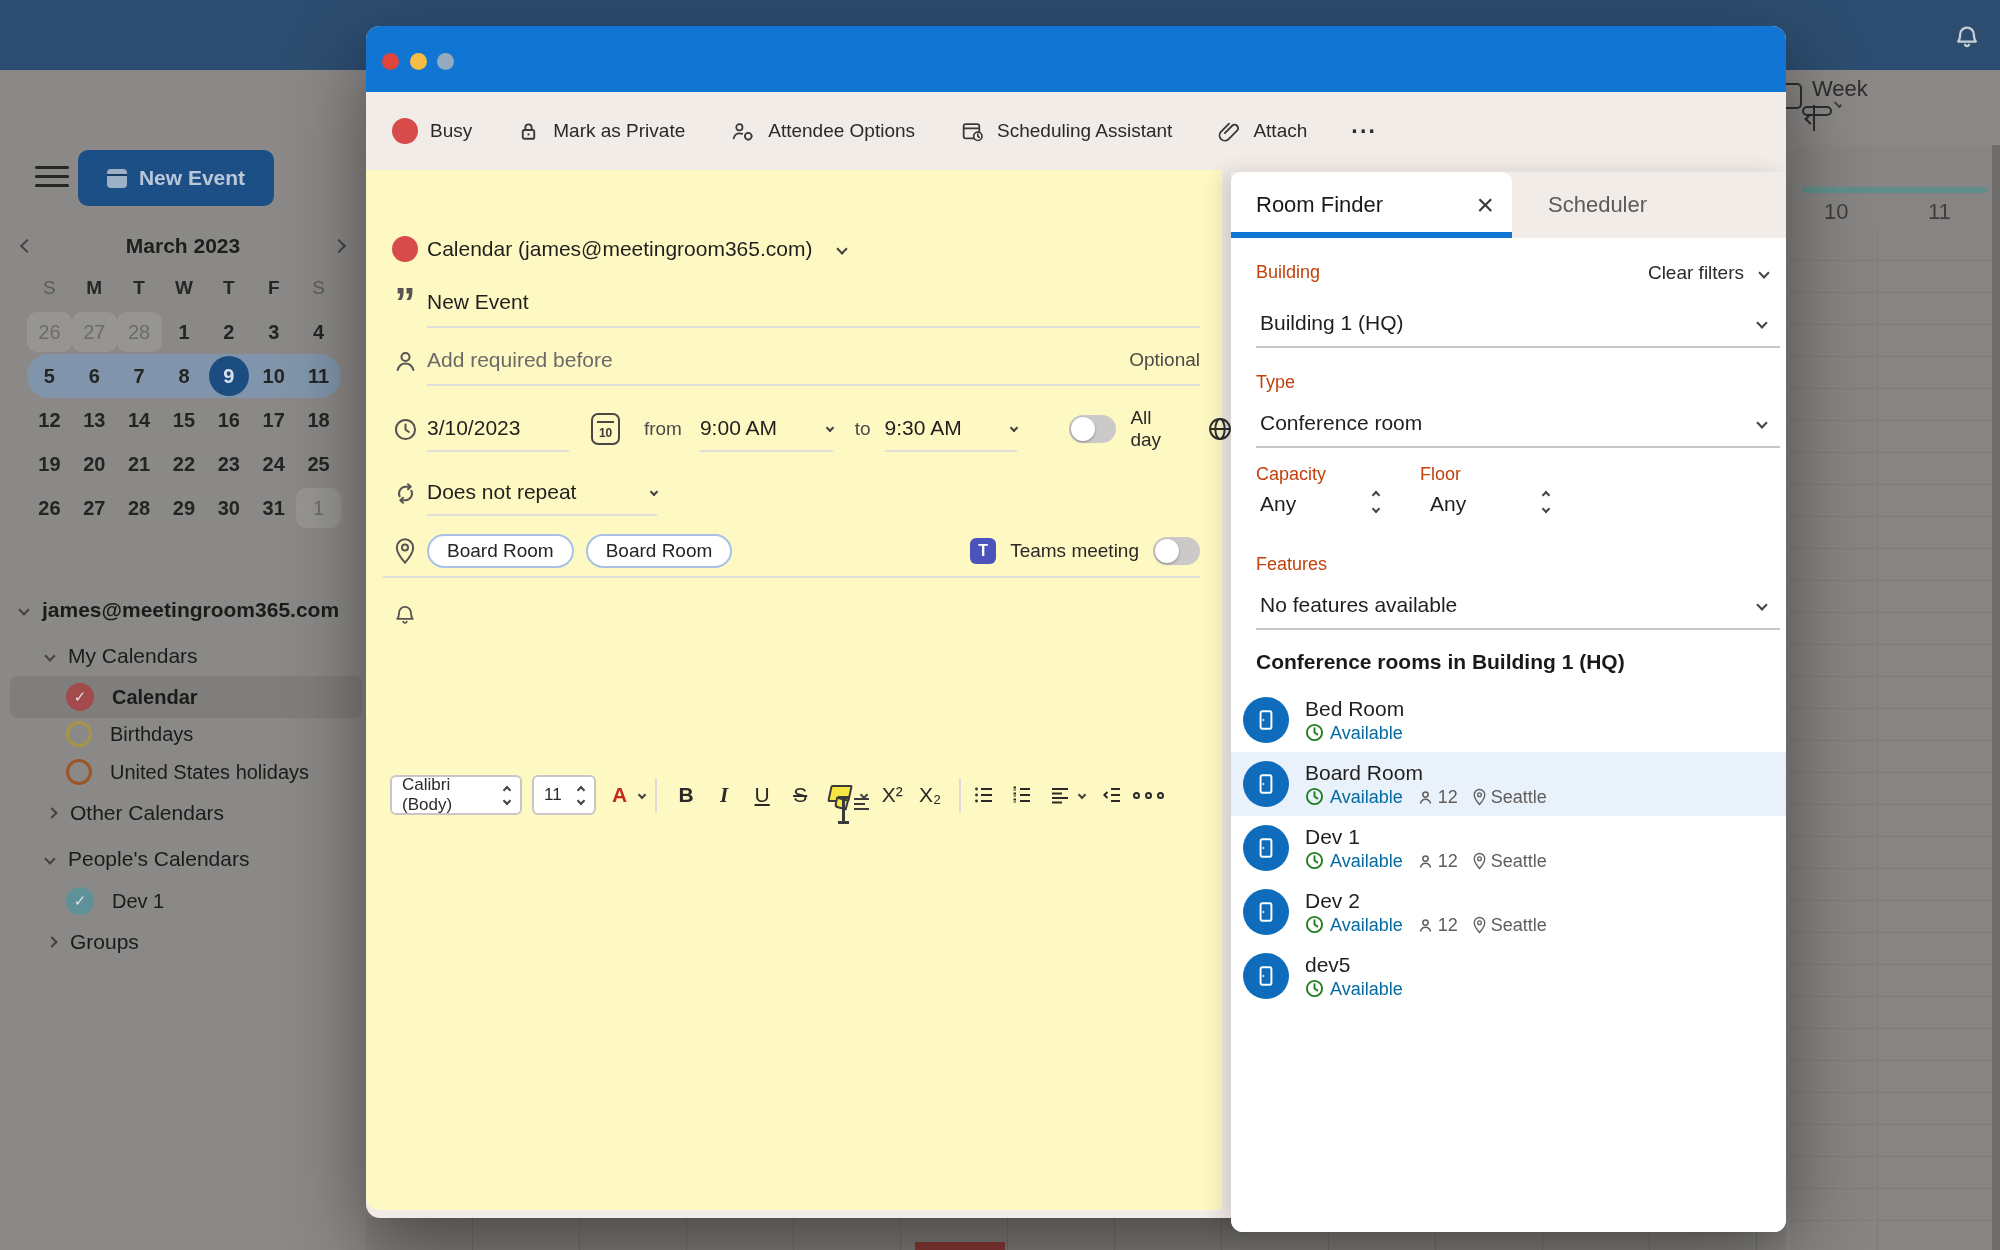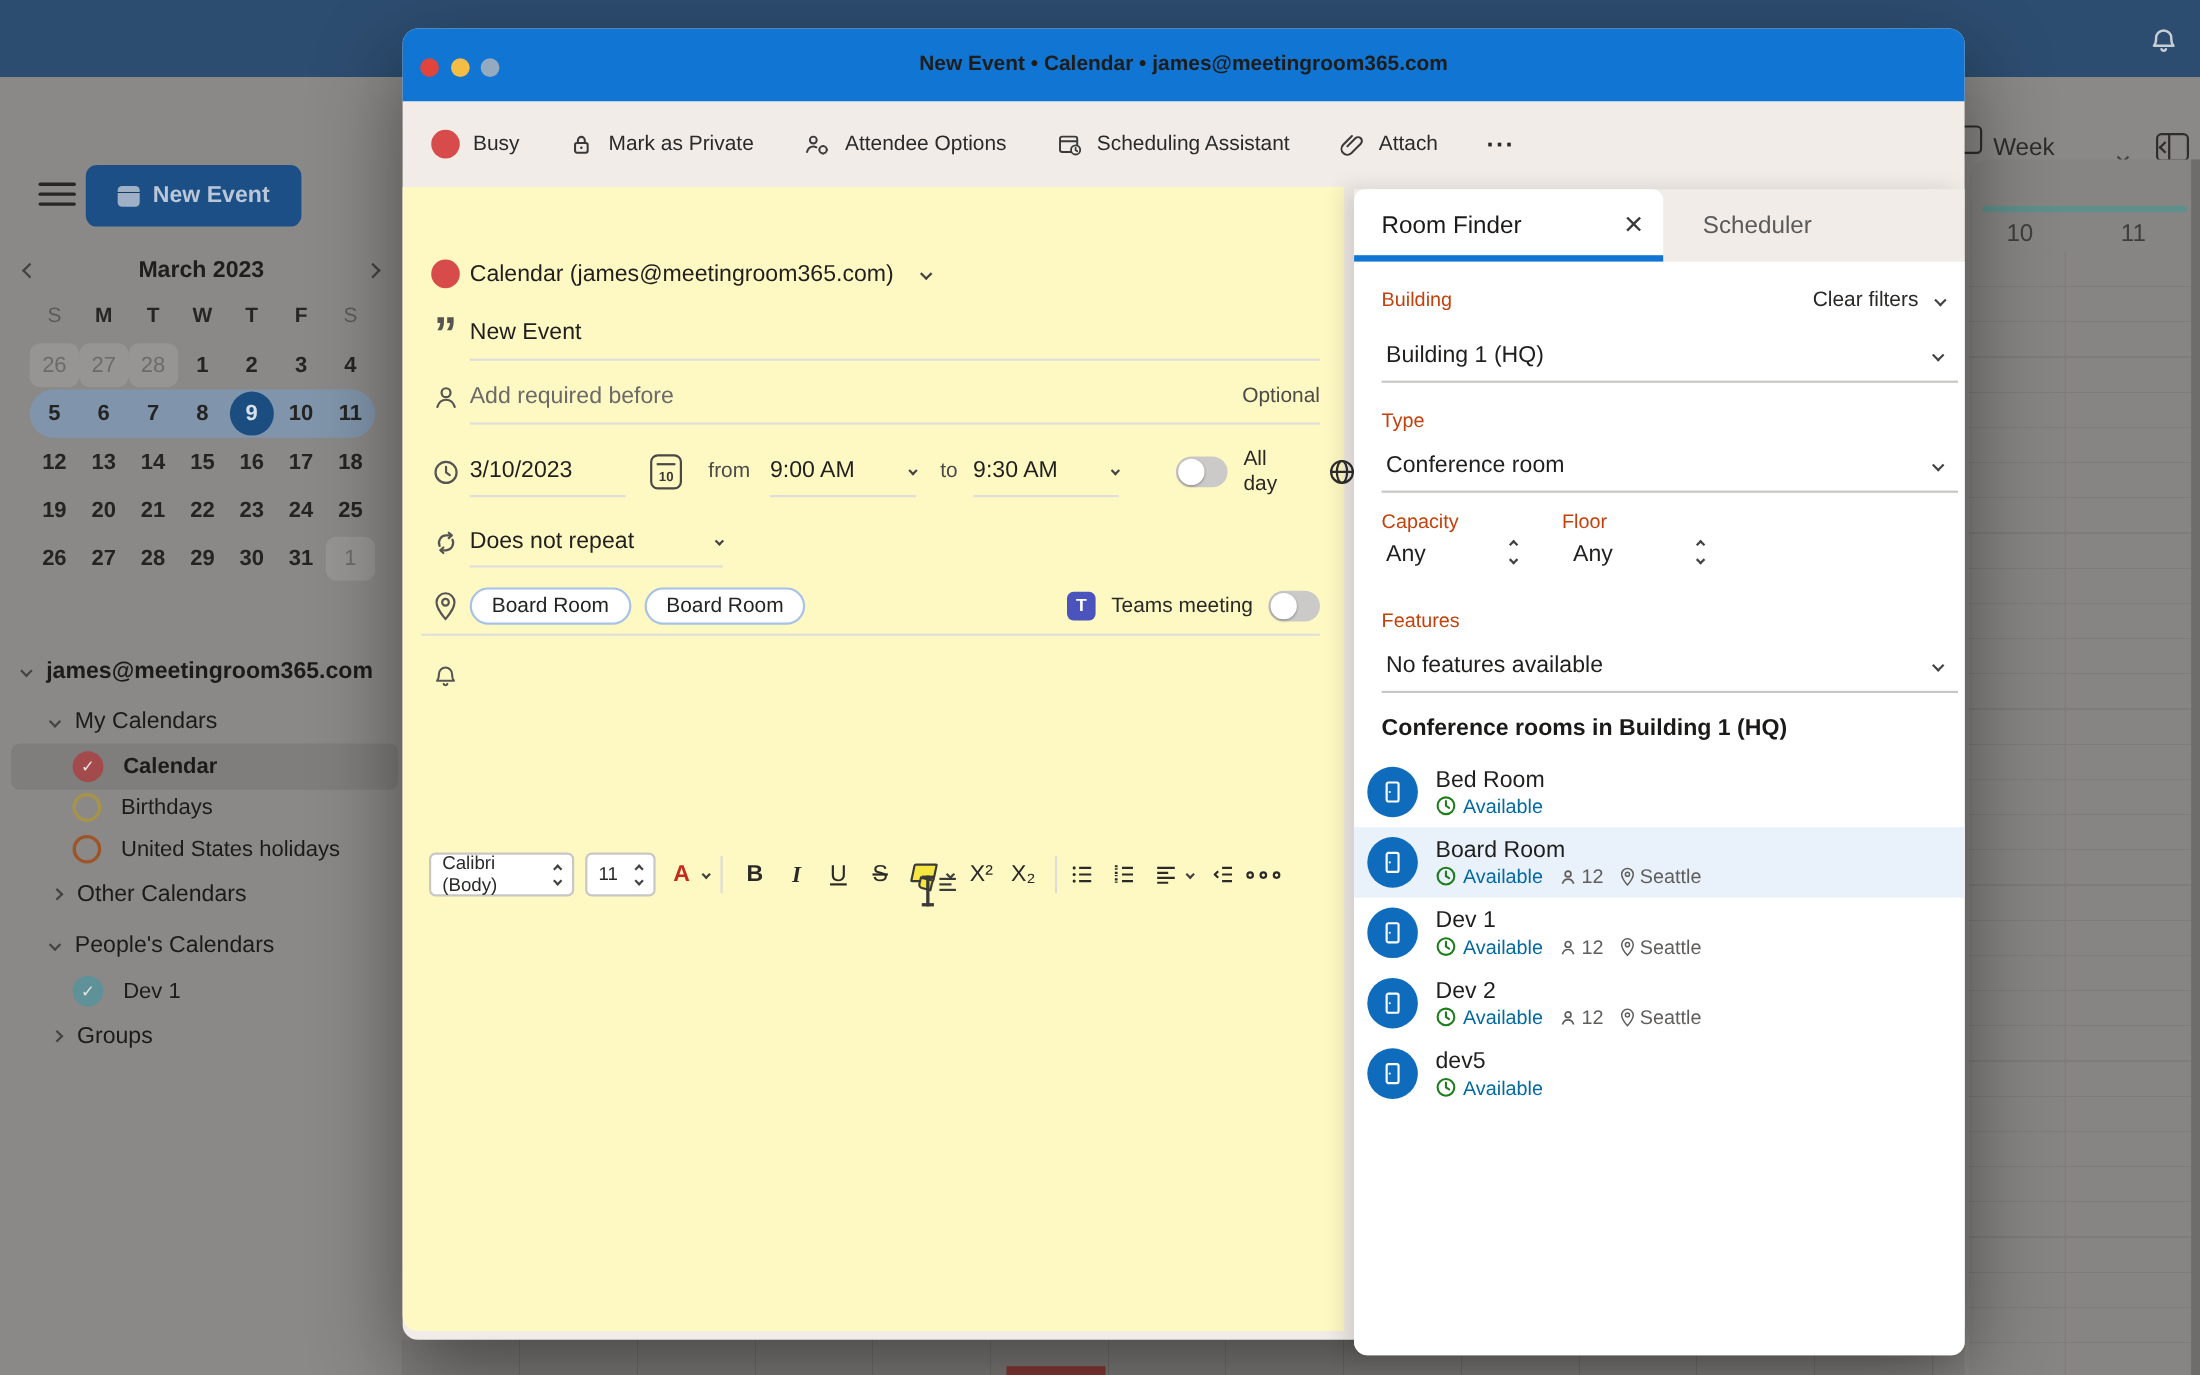--- a/index.html
+++ b/index.html
@@ -32,21 +32,21 @@
   .mc-c{justify-self:center;font-size:20px;font-weight:600;color:#242423;width:40px;line-height:40px;text-align:center;border-radius:50%;}
   .mc-c.muted{color:#6c6b69;font-weight:400;background:rgba(255,255,255,0.10);border-radius:10px;width:100%;}
   .mc-c.sel{background:#1b4d80;color:#d8e0ea;}
   .tree-row{position:absolute;display:flex;align-items:center;color:#1b1b1a;}
   .tree-chev{margin-right:14px;}
   .ring{width:26px;height:26px;border-radius:50%;border:3.5px solid;margin-right:18px;}
   .disc{width:28px;height:28px;border-radius:50%;margin-right:18px;color:#e6e3e0;font-size:15px;display:flex;align-items:center;justify-content:center;}
   #row-calendar-hl{left:10px;top:606px;width:352px;height:42px;background:#7f7e7c;border-radius:8px;}
 
   
-  #week-row{left:1776px;top:107px;width:224px;height:40px;display:flex;align-items:flex-end;color:#2e2d2c;}
+  #week-row{left:1776px;top:76px;width:224px;height:40px;display:flex;align-items:flex-start;color:#2e2d2c;flex-direction:column;}
   #week-label{font-size:22px;color:#2e2d2c;margin-left:36px;}
   #week-chev{margin-left:58px;}
   #panel-toggle{margin-left:26px;width:30px;height:26px;border:2.4px solid #2e2d2c;border-radius:5px;position:relative;}
   #panel-toggle::before{content:"";position:absolute;left:9px;top:-2.4px;width:2.4px;height:26px;background:#2e2d2c;}
   #panel-toggle::after{content:"";position:absolute;left:2px;top:7px;width:6px;height:6px;border-left:2.4px solid #2e2d2c;border-bottom:2.4px solid #2e2d2c;transform:rotate(45deg);}
   #mini-week-icon{width:26px;height:26px;border:2.4px solid #2e2d2c;border-radius:5px;position:absolute;left:0;top:7px;}
   #weekcard{left:1790px;top:145px;width:210px;height:1105px;background:#878583;border-top-left-radius:18px;}
   #weekcard .allday{position:absolute;left:12px;top:42px;width:186px;height:6px;border-radius:3px;background:#5f8f8b;}
   #weekcard .dh{position:absolute;top:54px;font-size:22px;color:#3f3e3d;}
   #wgrid{position:absolute;left:0;top:84px;width:210px;height:1021px;
@@ -273,21 +273,20 @@
   <div id="scrollstrip" class="abs"></div>
   <div id="bottom-strip" class="abs">
     <span class="evt"></span>
   </div>
 
   <div id="modal" class="abs">
     <div id="mheader">
       <span class="tl" id="tl-close"></span>
       <span class="tl" id="tl-min"></span>
       <span class="tl" id="tl-zoom"></span>
-      <span id="mtitle">New Event • Calendar • james@meetingroom365.com</span>
     </div>
 
     <div id="mtoolbar">
       <span class="tb-item">
         <span class="busy-dot"></span>
         <span>Busy</span>
       </span>
       <span class="tb-item">
         <svg width="25" height="25" viewBox="0 0 24 24">
             <rect x="6.5" y="10.5" width="11" height="8.5" rx="1.6" fill="none" stroke="#3b3a39" stroke-width="1.8"></rect>

